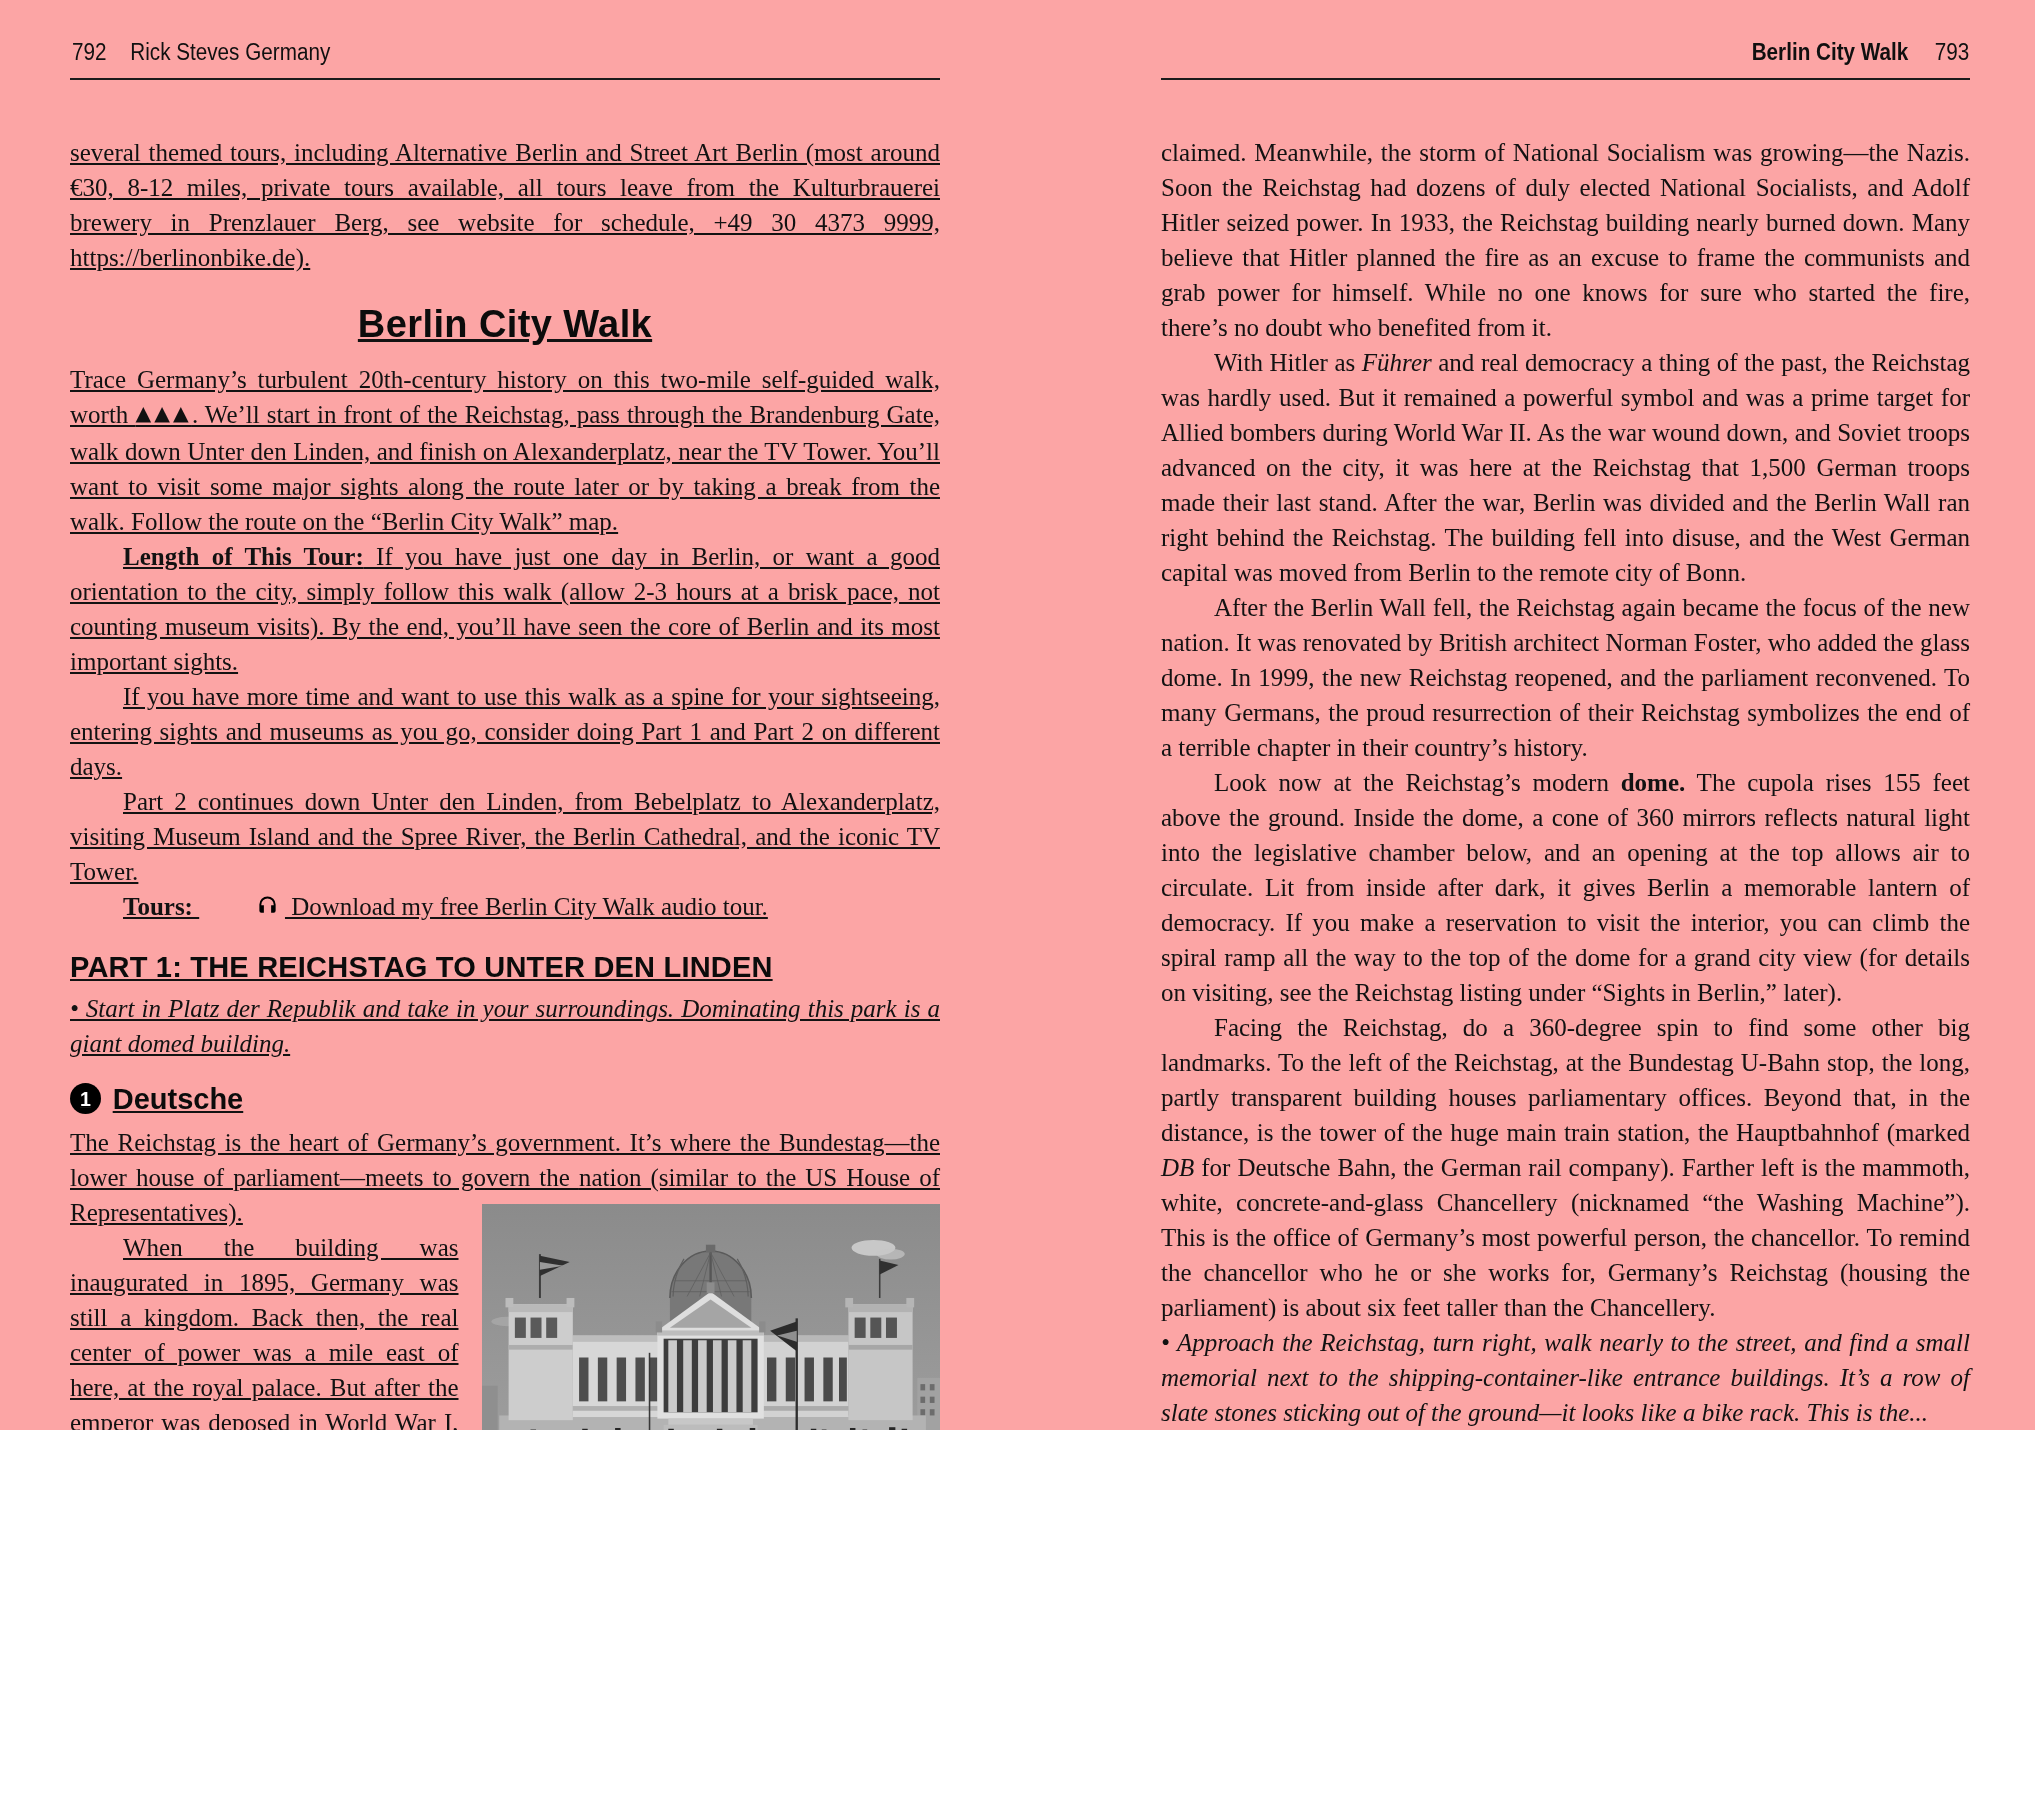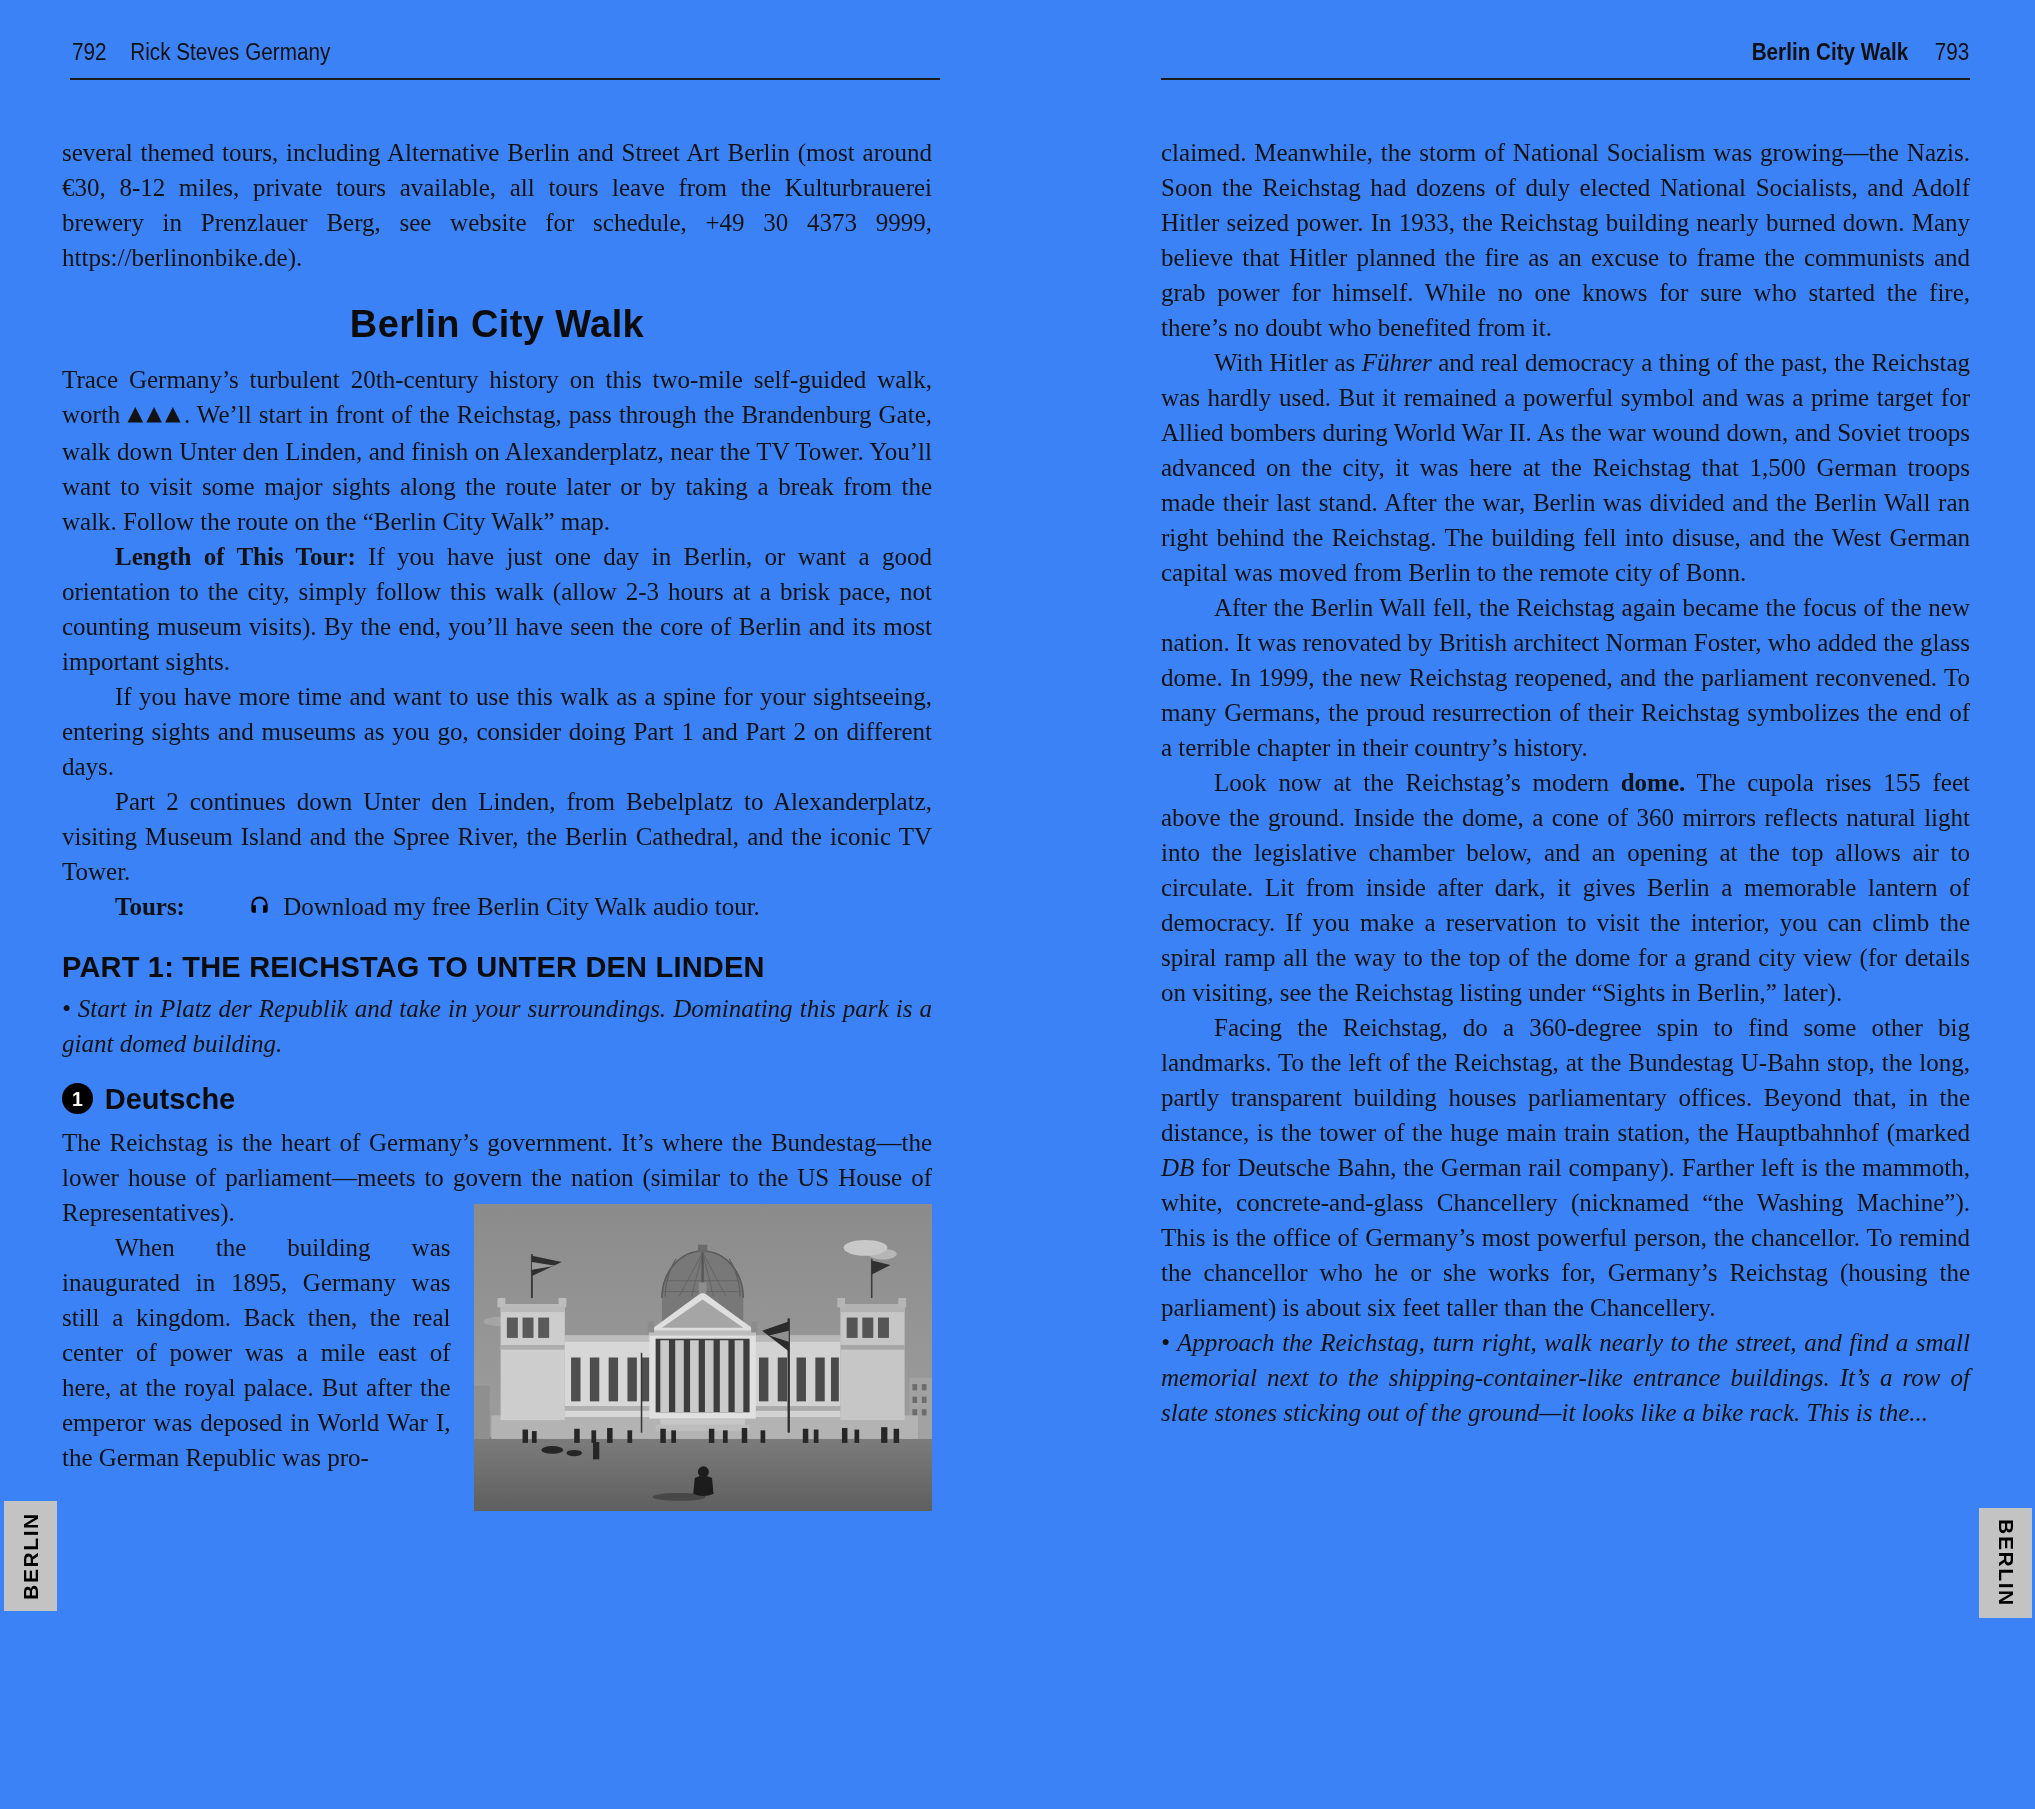--- a/index.html
+++ b/index.html
@@ -1,19 +1,19 @@
 <!DOCTYPE html>
 <html lang="en" style="font-size:12.5px"><head>
 <meta charset="utf-8">
 <style>
   html,body{margin:0;padding:0;background:#ffffff;}
   .sheet{
     position:relative;
-    width:2035px;height:1809px;
-    background:#3b82f6;
+    width:2035px;height:1430px;
+    background:#fca5a5;
     font-family:"Liberation Serif", serif;
     color:#121212;
     overflow:hidden;
   }
   
   .hdr{position:absolute;top:39px;font-family:"Liberation Sans",sans-serif;font-size:23.5px;color:#101010;white-space:nowrap;}
   .hdr-left{left:72px;transform:scaleX(0.88);transform-origin:left top;}
   .hdr-right{right:66px;transform:scaleX(0.88);transform-origin:right top;text-align:right;}
   .hdr .num{font-weight:400;}
   .hdr .title{font-weight:400;margin-left:27px;}
@@ -22,21 +22,21 @@
   .rule-left{left:70px;width:870px;}
   .rule-right{left:1161px;width:809px;}
 
   
   .col{
     position:absolute;top:135px;
     text-align:justify;
     font-size:25px;line-height:35px;
     hyphens:auto;-webkit-hyphens:auto;
   }
-  .col-left{left:62px;width:870px;}
+  .col-left{left:70px;width:870px;text-decoration:underline;}
   .col-right{left:1161px;width:809px;}
   p{margin:0;padding:0;}
   .indent{text-indent:53px;}
   .italic-para{font-style:italic;}
   .b{font-weight:700;}
   .i{font-style:italic;}
   .tri{font-family:"DejaVu Sans",sans-serif;font-size:20.4px;letter-spacing:2.3px;position:relative;top:-2.3px;}
 
   .center-heading{
     font-family:"Liberation Sans",sans-serif;font-weight:700;

